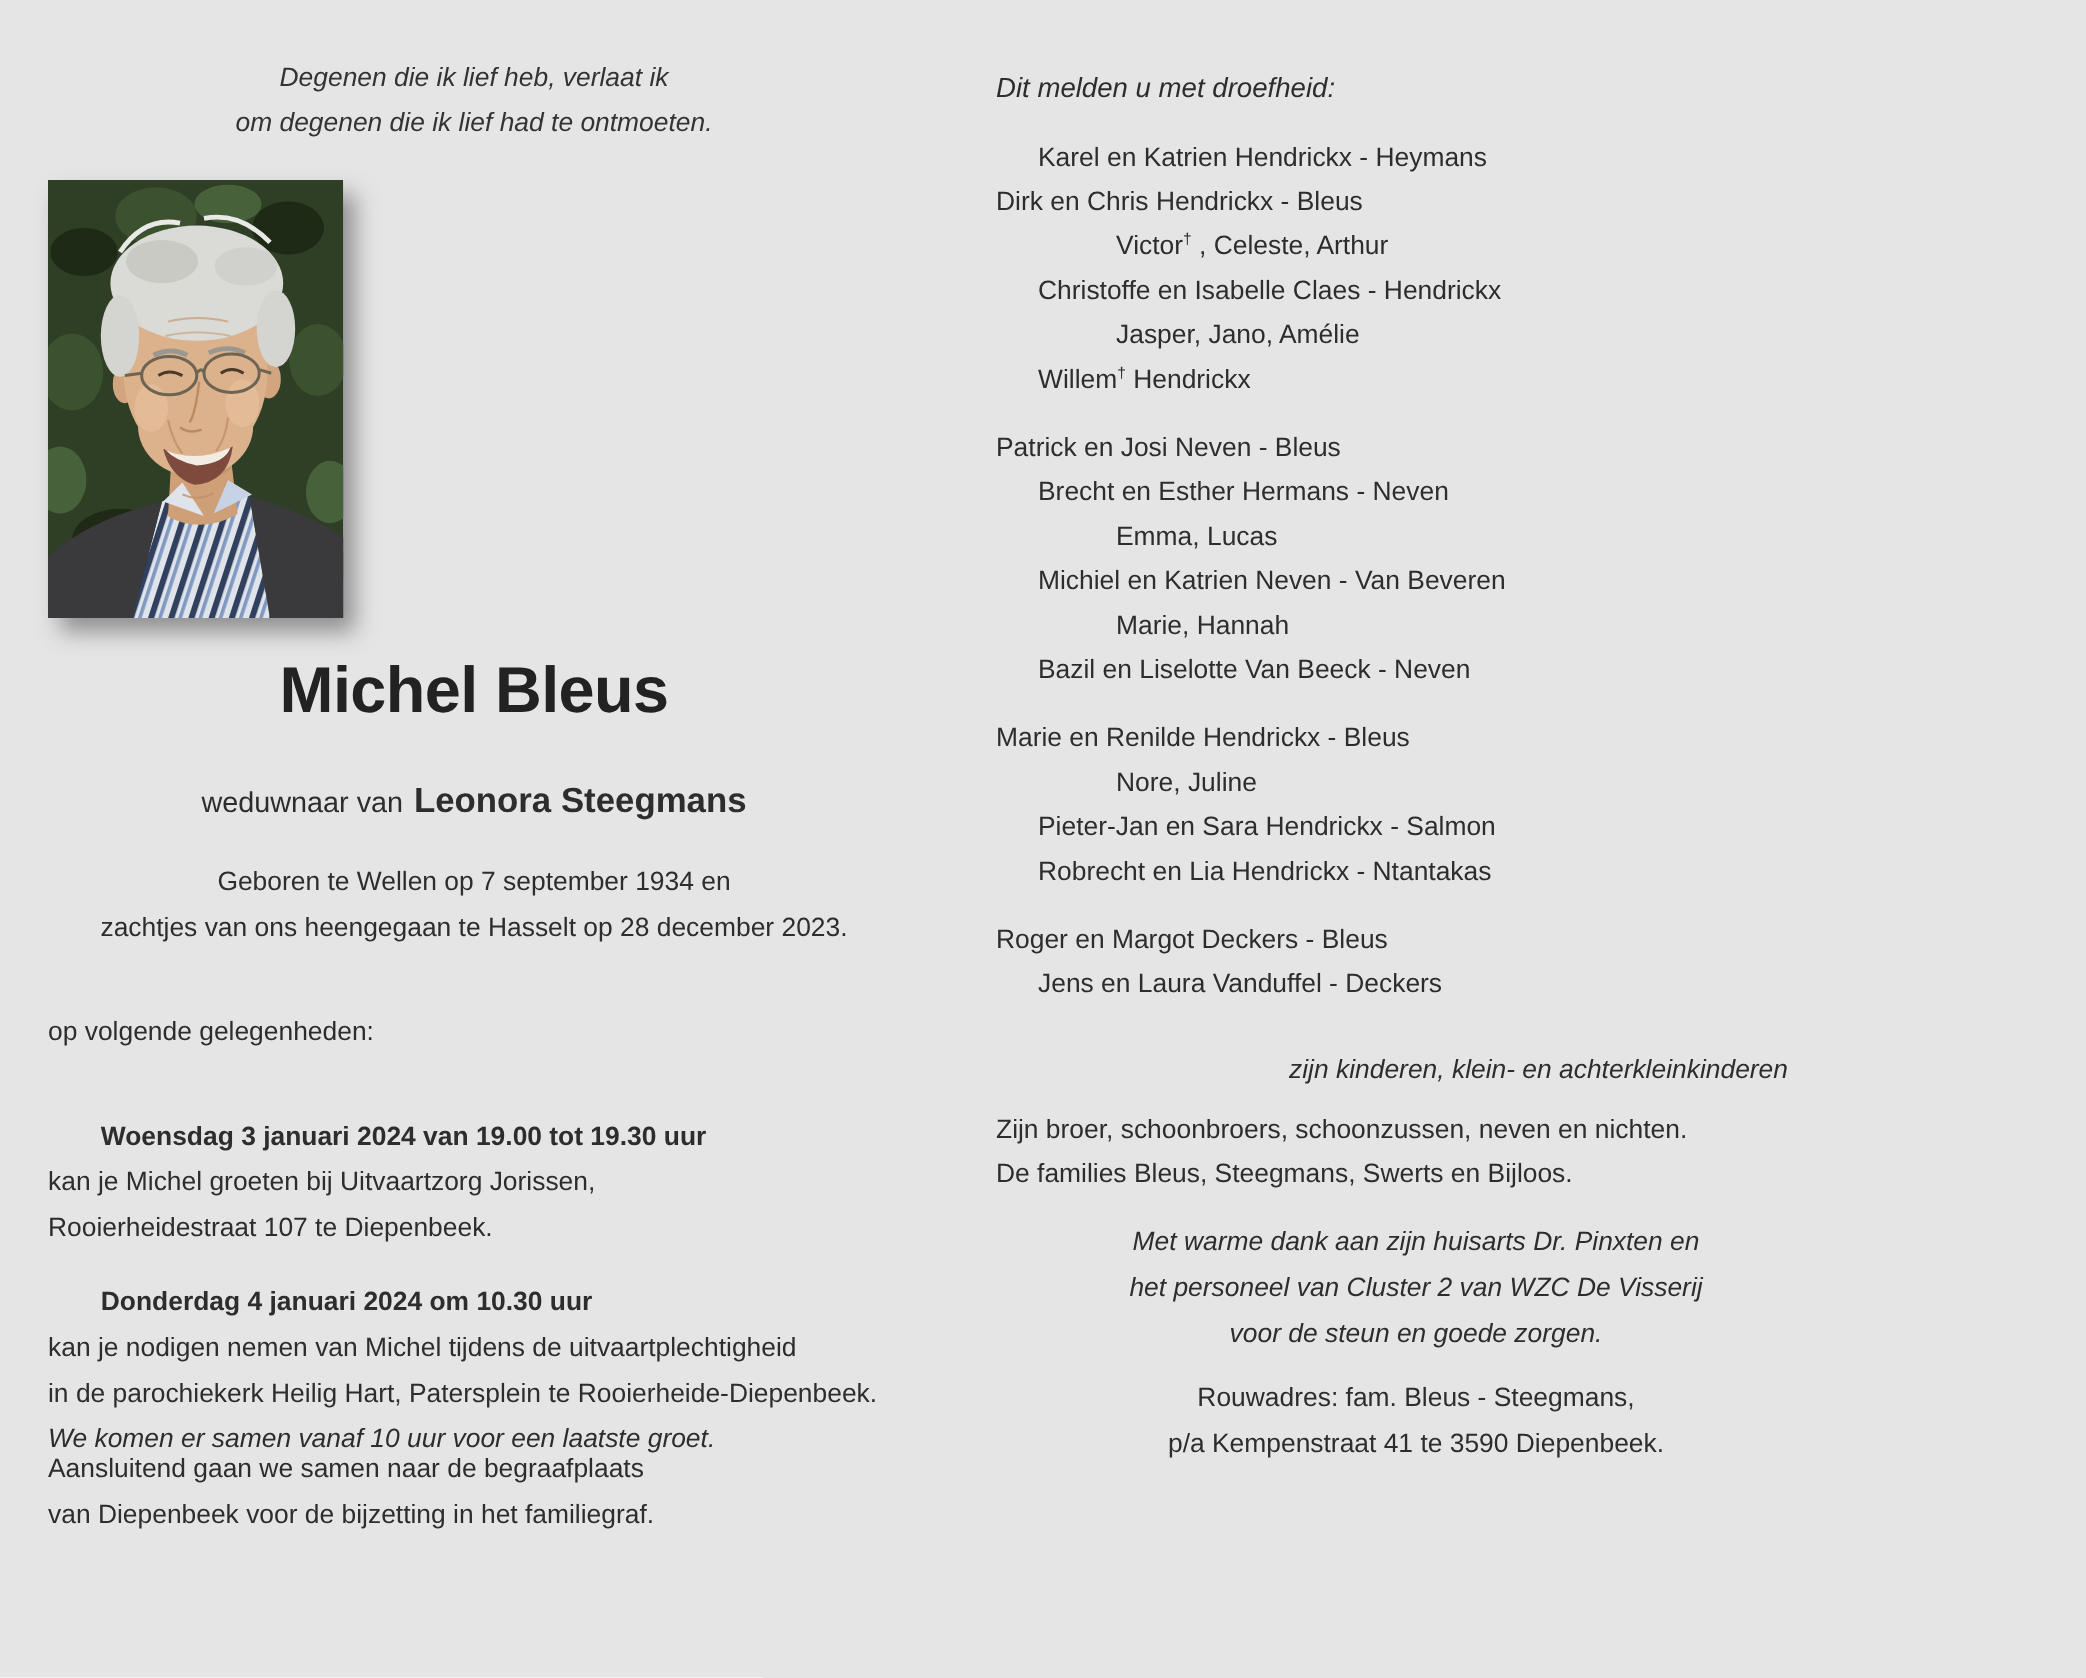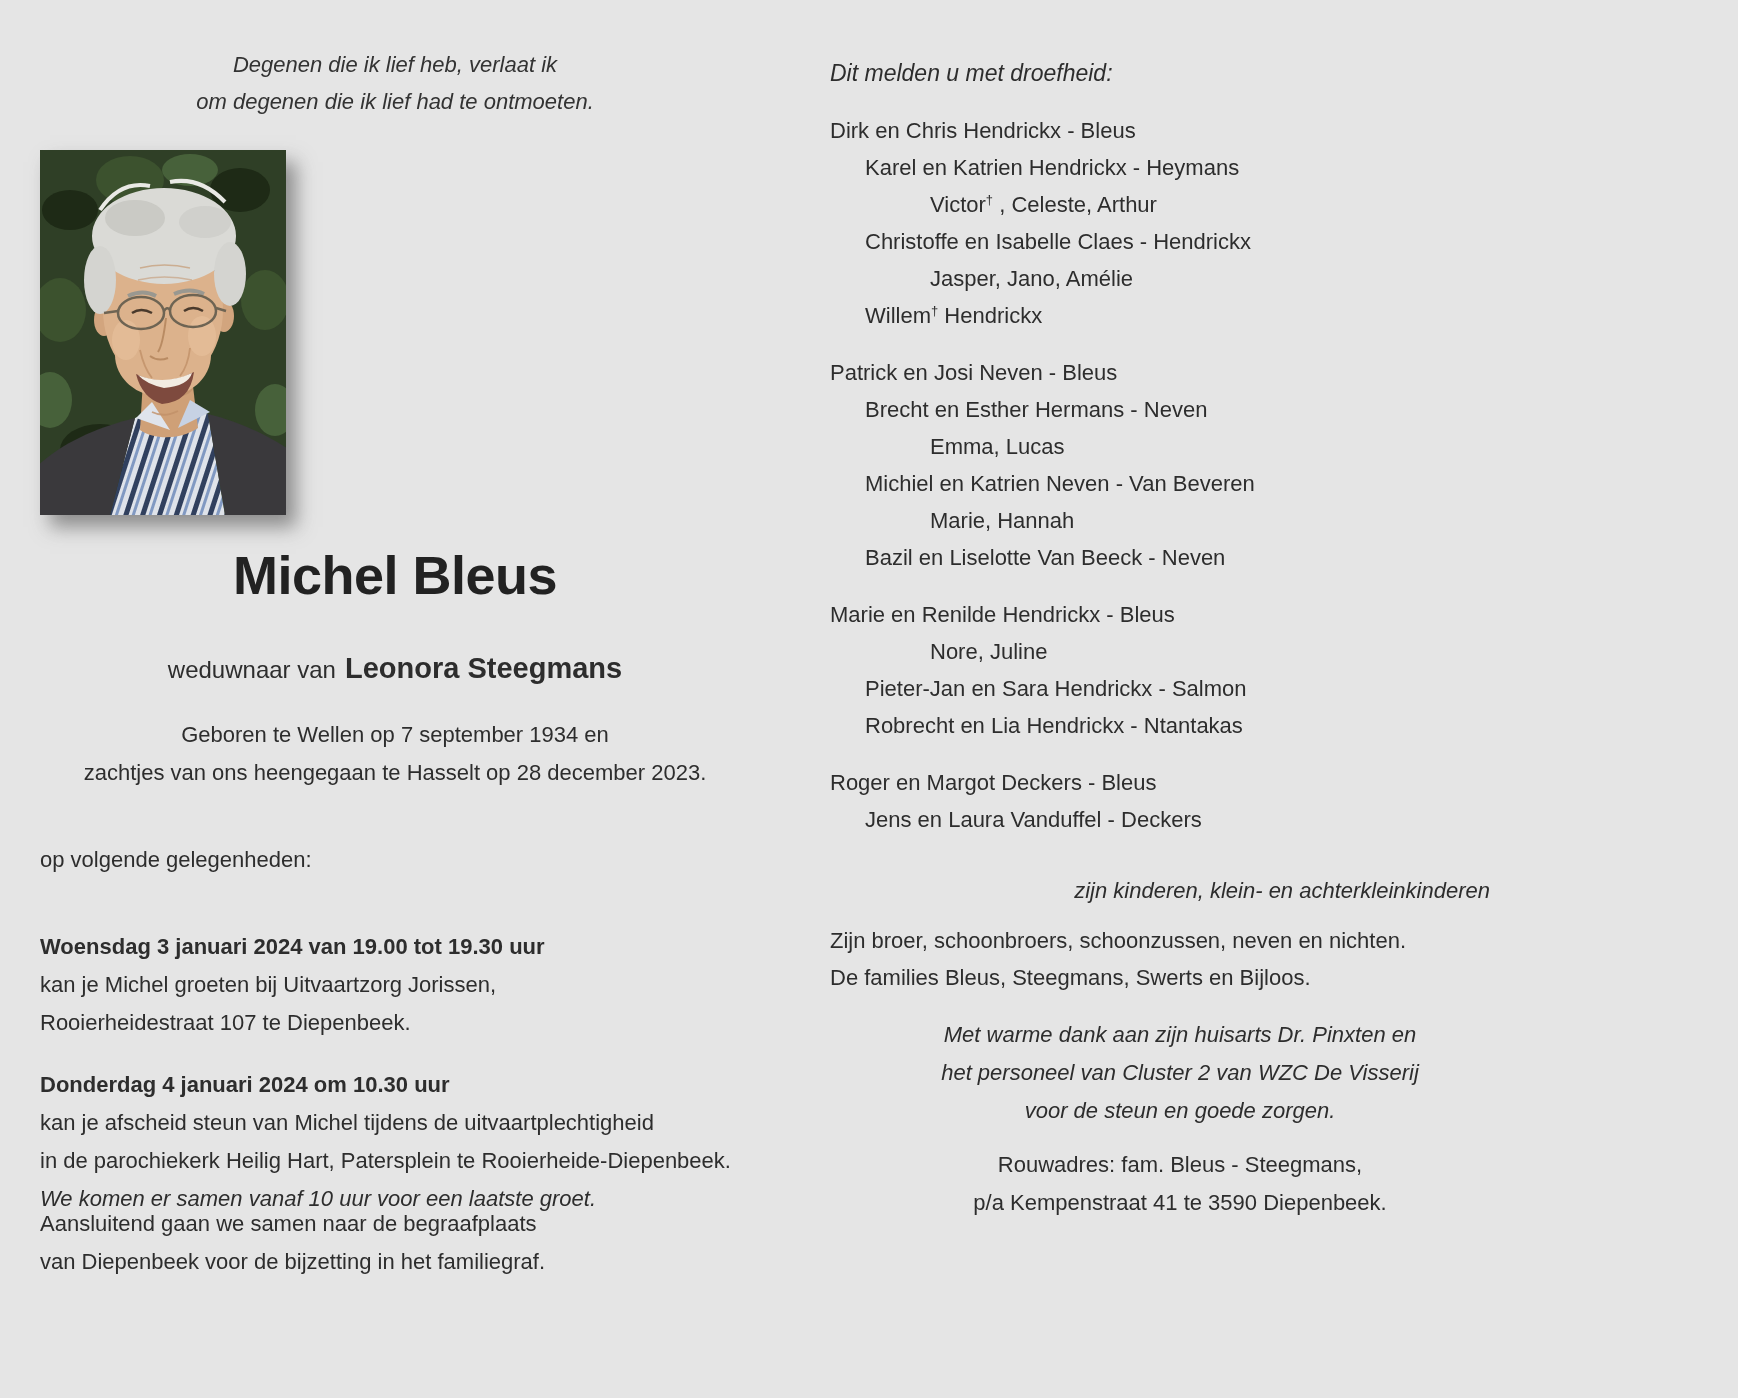--- a/index.html
+++ b/index.html
@@ -22,21 +22,21 @@
   .cross{left:74px;top:204px;width:64px;height:156px;}
   .photo{left:247px;top:150px;width:246px;height:365px;box-shadow:10px 12px 18px rgba(70,70,70,.55);}
   .photo svg{display:block;}
   .name{top:544px;width:100%;text-align:center;font-size:54px;font-weight:bold;color:#222;letter-spacing:-0.5px;}
   .widower{top:652px;width:100%;text-align:center;font-size:24px;}
   .widower .spouse{font-weight:bold;font-size:29px;margin-left:9px;}
   .life{top:716px;width:100%;text-align:center;line-height:38px;}
   .invitation{top:840px;left:4px;line-height:40px;}
   .event1{top:928px;left:4px;line-height:38px;}
   .event2{top:1066px;left:4px;line-height:38px;}
-  .event-title{font-weight:bold;}
+  .event-title{font-weight:bold;margin-left:44px;}
   .closing{top:1205px;left:4px;line-height:38px;}
   .italic{font-style:italic;}
   .tline{white-space:nowrap;}
 
   .rc-header{top:60px;font-style:italic;font-size:23px;}
   #family-list{top:112px;}
   .family-group{margin-bottom:20px;}
   .family-line{line-height:37px;white-space:nowrap;}
   .indent-1{padding-left:35px;}
   .indent-2{padding-left:100px;}
@@ -146,38 +146,38 @@
       <div class="event-title">Woensdag 3 januari 2024 van 19.00 tot 19.30 uur</div>
       <div>
           <div class="tline">kan je Michel groeten bij Uitvaartzorg Jorissen,</div>
           <div class="tline">Rooierheidestraat 107 te Diepenbeek.</div>
         </div>
     </div>
 
     <div class="event2">
       <div class="event-title">Donderdag 4 januari 2024 om 10.30 uur</div>
       <div>
-          <div class="tline">kan je afscheid steun van Michel tijdens de uitvaartplechtigheid</div>
+          <div class="tline">kan je nodigen nemen van Michel tijdens de uitvaartplechtigheid</div>
           <div class="tline">in de parochiekerk Heilig Hart, Patersplein te Rooierheide-Diepenbeek.</div>
         </div>
       <div class="italic tline">We komen er samen vanaf 10 uur voor een laatste groet.</div>
     </div>
 
     <div class="closing">
         <div class="tline">Aansluitend gaan we samen naar de begraafplaats</div>
         <div class="tline">van Diepenbeek voor de bijzetting in het familiegraf.</div>
       </div>
   </div>
 
   <div class="right-col">
     <div class="rc-header">Dit melden u met droefheid:</div>
     <div id="family-list">
         <div class="family-group">
+          <div class="family-line indent-1">Karel en Katrien Hendrickx - Heymans</div>
           <div class="family-line indent-0">Dirk en Chris Hendrickx - Bleus</div>
-          <div class="family-line indent-1">Karel en Katrien Hendrickx - Heymans</div>
           <div class="family-line indent-2">Victor<sup class="dagger">†</sup> , Celeste, Arthur</div>
           <div class="family-line indent-1">Christoffe en Isabelle Claes - Hendrickx</div>
           <div class="family-line indent-2">Jasper, Jano, Amélie</div>
           <div class="family-line indent-1">Willem<sup class="dagger">†</sup> Hendrickx</div>
         </div>
         <div class="family-group">
           <div class="family-line indent-0">Patrick en Josi Neven - Bleus</div>
           <div class="family-line indent-1">Brecht en Esther Hermans - Neven</div>
           <div class="family-line indent-2">Emma, Lucas</div>
           <div class="family-line indent-1">Michiel en Katrien Neven - Van Beveren</div>

